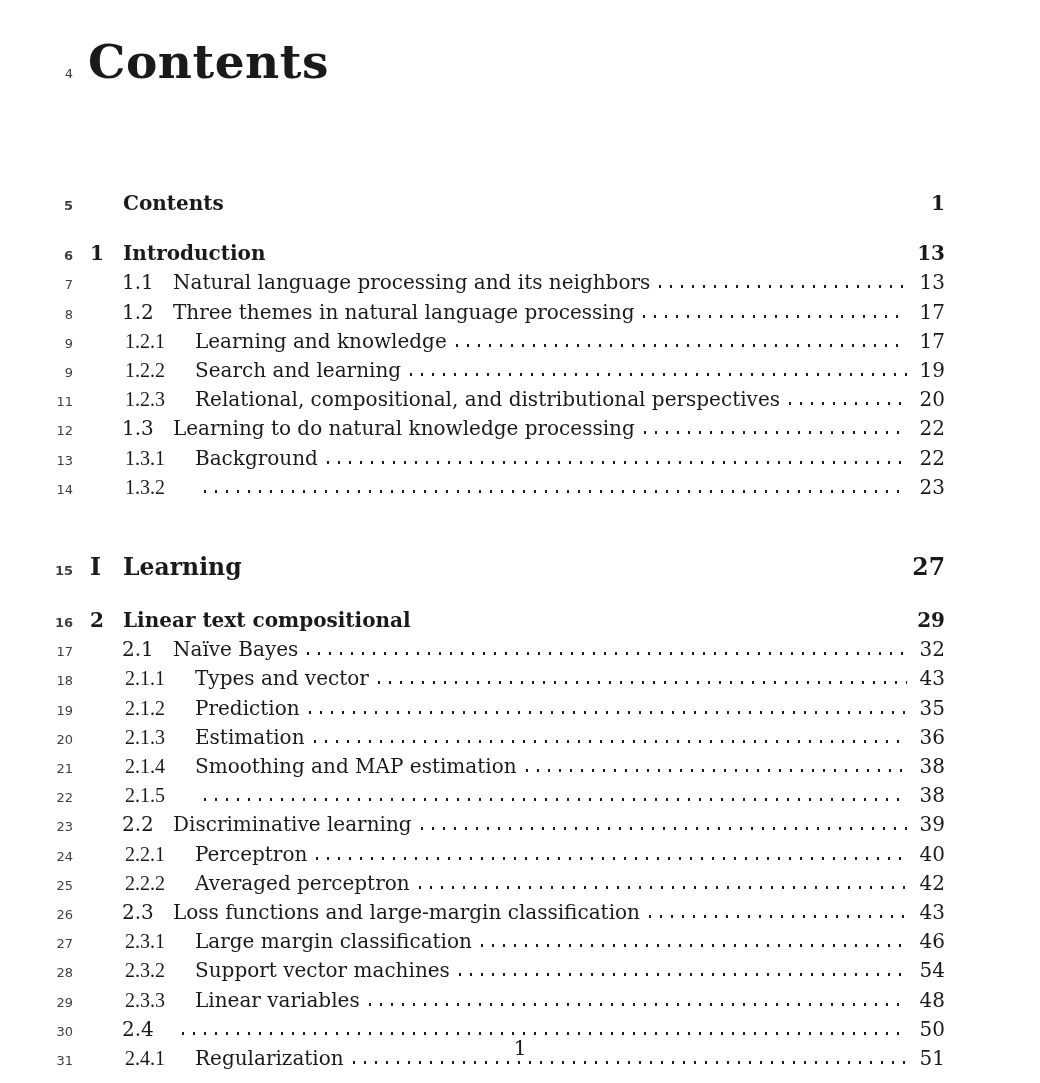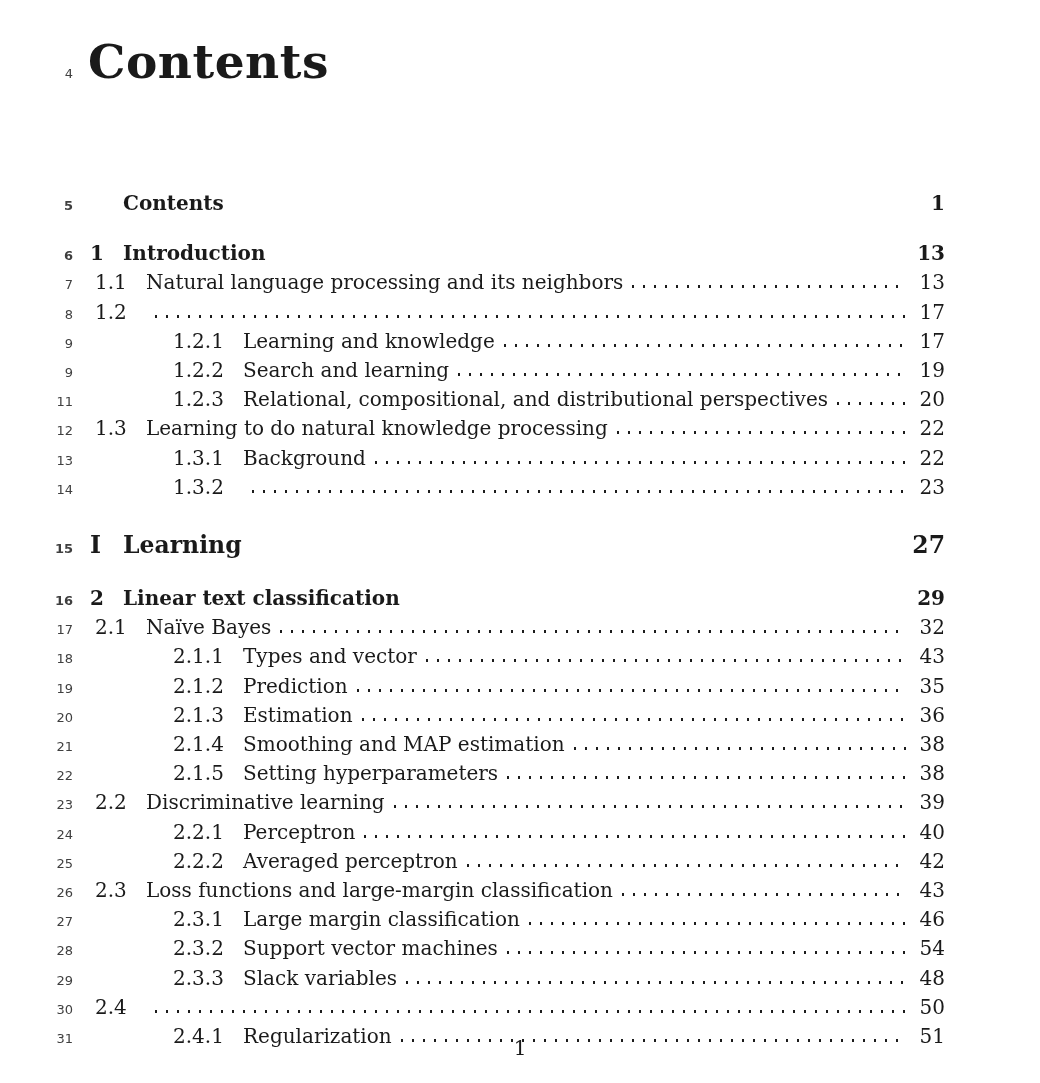--- a/index.html
+++ b/index.html
@@ -37,26 +37,26 @@
   .toc { margin: 100px 95px 0 0; }
   .row {
     display: flex;
     align-items: baseline;
     font-size: 20px;
     line-height: 27.2px;
     white-space: nowrap;
   }
   .num { flex: 0 0 auto; }
   .lvl-chapter .num, .lvl-part .num { width: 33px; margin-left: 17px; }
-  .lvl-section .num                 { width: 51px; margin-left: 22px; }
-  .lvl-subsection .num              { width: 70px; margin-left: 100px; }
+  .lvl-section .num                 { width: 51px; margin-left: 49px; }
+  .lvl-subsection .num              { width: 70px; margin-left: 52px; font-family: Liberation Serif, serif; }
   .lvl-chapter, .lvl-part { font-weight: 700; }
   .lvl-part { font-size: 23.5px; line-height: 30px; }
   .gap-chapter { margin-top: 21px; }
-  .gap-part    { margin-top: 27px; }
+  .gap-part    { margin-top: 49px; }
   .label { flex: 0 0 auto; }
   .leader {
     flex: 1 1 0;
     height: 13px;
     margin: 0 6px 0 8px;
     background-image: radial-gradient(circle 1.25px at 2px center, #1c1c1c 98%, rgba(0,0,0,0) 100%);
     background-size: 11px 3px;
     background-position: left calc(100% - 1px);
     background-repeat: repeat-x;
     min-width: 0;
@@ -101,20 +101,21 @@
       <div class="row lvl-section">
         <span class="lineno">7</span>
         <span class="num">1.1</span>
         <span class="label">Natural language processing and its neighbors</span>
         <span class="leader"></span>
         <span class="pagenum">13</span>
       </div>
       <div class="row lvl-section">
         <span class="lineno">8</span>
         <span class="num">1.2</span>
+        <span class="label">Three themes in natural language processing</span>
         <span class="leader"></span>
         <span class="pagenum">17</span>
       </div>
       <div class="row lvl-subsection">
         <span class="lineno">9</span>
         <span class="num">1.2.1</span>
         <span class="label">Learning and knowledge</span>
         <span class="leader"></span>
         <span class="pagenum">17</span>
       </div>
@@ -155,21 +156,21 @@
       <div class="row lvl-part gap-part">
         <span class="lineno">15</span>
         <span class="num">I</span>
         <span class="label">Learning</span>
         <span class="leader noleader"></span>
         <span class="pagenum">27</span>
       </div>
       <div class="row lvl-chapter gap-chapter">
         <span class="lineno">16</span>
         <span class="num">2</span>
-        <span class="label">Linear text classification</span>
+        <span class="label">Linear text compositional</span>
         <span class="leader noleader"></span>
         <span class="pagenum">29</span>
       </div>
       <div class="row lvl-section">
         <span class="lineno">17</span>
         <span class="num">2.1</span>
         <span class="label">Naïve Bayes</span>
         <span class="leader"></span>
         <span class="pagenum">32</span>
       </div>
@@ -197,21 +198,20 @@
       <div class="row lvl-subsection">
         <span class="lineno">21</span>
         <span class="num">2.1.4</span>
         <span class="label">Smoothing and MAP estimation</span>
         <span class="leader"></span>
         <span class="pagenum">38</span>
       </div>
       <div class="row lvl-subsection">
         <span class="lineno">22</span>
         <span class="num">2.1.5</span>
-        <span class="label">Setting hyperparameters</span>
         <span class="leader"></span>
         <span class="pagenum">38</span>
       </div>
       <div class="row lvl-section">
         <span class="lineno">23</span>
         <span class="num">2.2</span>
         <span class="label">Discriminative learning</span>
         <span class="leader"></span>
         <span class="pagenum">39</span>
       </div>
@@ -246,21 +246,21 @@
       <div class="row lvl-subsection">
         <span class="lineno">28</span>
         <span class="num">2.3.2</span>
         <span class="label">Support vector machines</span>
         <span class="leader"></span>
         <span class="pagenum">54</span>
       </div>
       <div class="row lvl-subsection">
         <span class="lineno">29</span>
         <span class="num">2.3.3</span>
-        <span class="label">Slack variables</span>
+        <span class="label">Linear variables</span>
         <span class="leader"></span>
         <span class="pagenum">48</span>
       </div>
       <div class="row lvl-section">
         <span class="lineno">30</span>
         <span class="num">2.4</span>
         <span class="leader"></span>
         <span class="pagenum">50</span>
       </div>
       <div class="row lvl-subsection">

